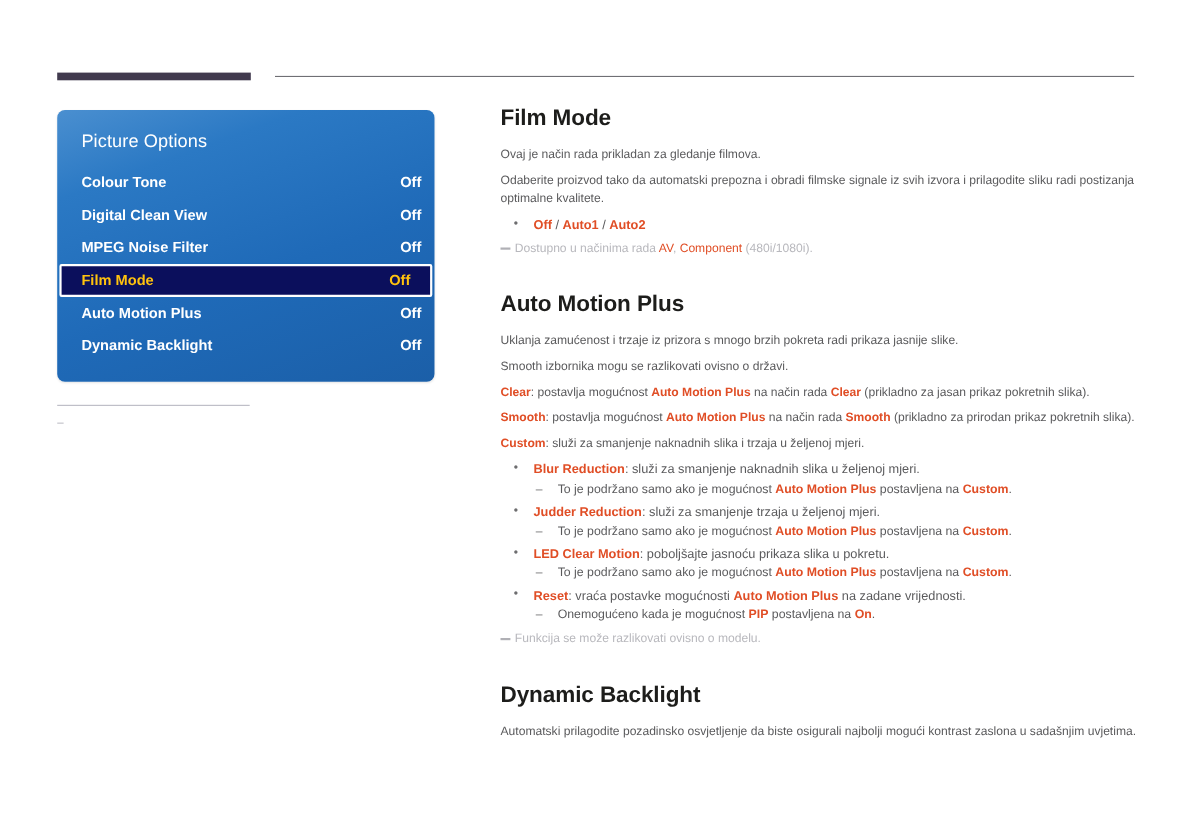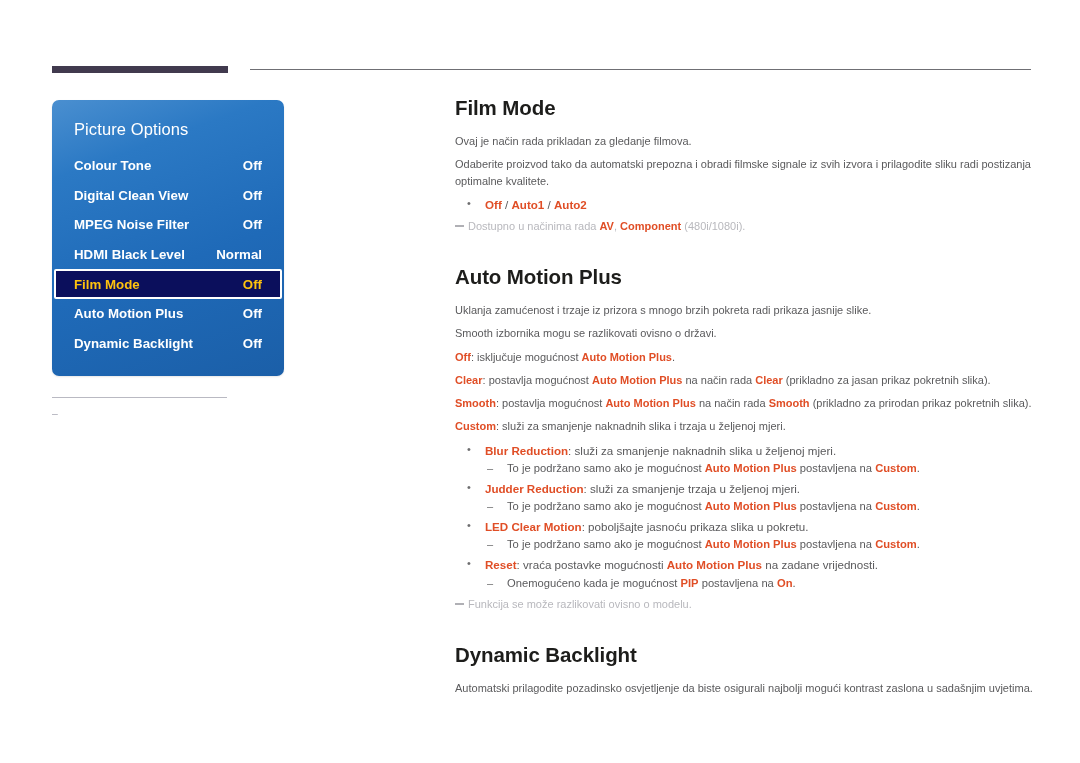--- a/index.html
+++ b/index.html
@@ -43,42 +43,42 @@
 
   
   .left-col {
     position: absolute;
     left: 52px;
     top: 100px;
     width: 292px;
   }
 
   .osd-panel {
-    width: 232px;
+    width: 343px;
     border-radius: 7px;
     background: linear-gradient(160deg, #4a8fd0 0%, #2b79c4 22%, #1f6ab8 58%, #1b5fa8 100%);
     padding: 16px 0 18px 0;
     box-sizing: border-box;
     box-shadow: 0 1px 2px rgba(0,0,0,0.10);
   }
 
   .osd-title {
     color: #ffffff;
     font-size: 16.5px;
     font-weight: normal;
     letter-spacing: 0.1px;
     padding: 4px 0 12px 22px;
   }
 
   .osd-row {
     height: 29.5px;
     display: flex;
     align-items: center;
     justify-content: space-between;
-    padding: 0 22px 0 22px;
+    padding: 0 12px 0 22px;
     box-sizing: border-box;
     color: #ffffff;
     font-size: 13.3px;
     font-weight: bold;
     margin: 0;
   }
   .osd-row .label { white-space: nowrap; }
   .osd-row .value { white-space: nowrap; }
 
   .osd-row.selected {
@@ -194,21 +194,21 @@
   }
   .note::before {
     content: "";
     position: absolute;
     left: 0;
     top: 6px;
     width: 9px;
     height: 2px;
     background: #b0b0b5;
   }
-  .note .accent { color: #e04e26; font-weight: bold; }
+  .note .accent { color: #e04e26; font-weight: normal; }
   .note .dim { color: #b8b8bd; }
   .tight { margin-bottom: 1px; }
 </style>
 </head>
 <body>
 
 <div class="header-rules">
   <div class="rule-dark"></div>
   <div class="rule-thin"></div>
 </div>
@@ -226,24 +226,20 @@
     <div class="osd-row">
       <span class="label">Digital Clean View</span>
       <span class="value">Off</span>
     </div>
 
     <div class="osd-row">
       <span class="label">MPEG Noise Filter</span>
       <span class="value">Off</span>
     </div>
 
-    <div class="osd-row">
-      <span class="label">HDMI Black Level</span>
-      <span class="value">Normal</span>
-    </div>
 
     <div class="osd-row selected">
       <span class="label">Film Mode</span>
       <span class="value">Off</span>
     </div>
 
     <div class="osd-row">
       <span class="label">Auto Motion Plus</span>
       <span class="value">Off</span>
     </div>
@@ -271,21 +267,20 @@
     <li><span class="accent">Off</span><span> / </span><span class="accent">Auto1</span><span> / </span><span class="accent">Auto2</span></li>
   </ul>
 
   <p class="note"><span class="dim">Dostupno u načinima rada </span><span class="accent">AV</span><span class="dim">, </span><span class="accent">Component</span><span class="dim"> (480i/1080i).</span></p>
 
   <h2 class="sec-title spaced">Auto Motion Plus</h2>
 
   <p class="body">Uklanja zamućenost i trzaje iz prizora s mnogo brzih pokreta radi prikaza jasnije slike.</p>
   <p class="body">Smooth izbornika mogu se razlikovati ovisno o državi.</p>
 
-  <p class="body tight"><span class="accent">Off</span><span>: isključuje mogućnost </span><span class="accent">Auto Motion Plus</span><span>.</span></p>
 
   <p class="body tight"><span class="accent">Clear</span><span>: postavlja mogućnost </span><span class="accent">Auto Motion Plus</span><span> na način rada </span><span class="accent">Clear</span><span> (prikladno za jasan prikaz pokretnih slika).</span></p>
 
 
   <p class="body tight"><span class="accent">Smooth</span><span>: postavlja mogućnost </span><span class="accent">Auto Motion Plus</span><span> na način rada </span><span class="accent">Smooth</span><span> (prikladno za prirodan prikaz pokretnih slika).</span></p>
 
   <p class="body tight"><span class="accent">Custom</span><span>: služi za smanjenje naknadnih slika i trzaja u željenoj mjeri.</span></p>
 
   <ul class="opt">
     <li>

